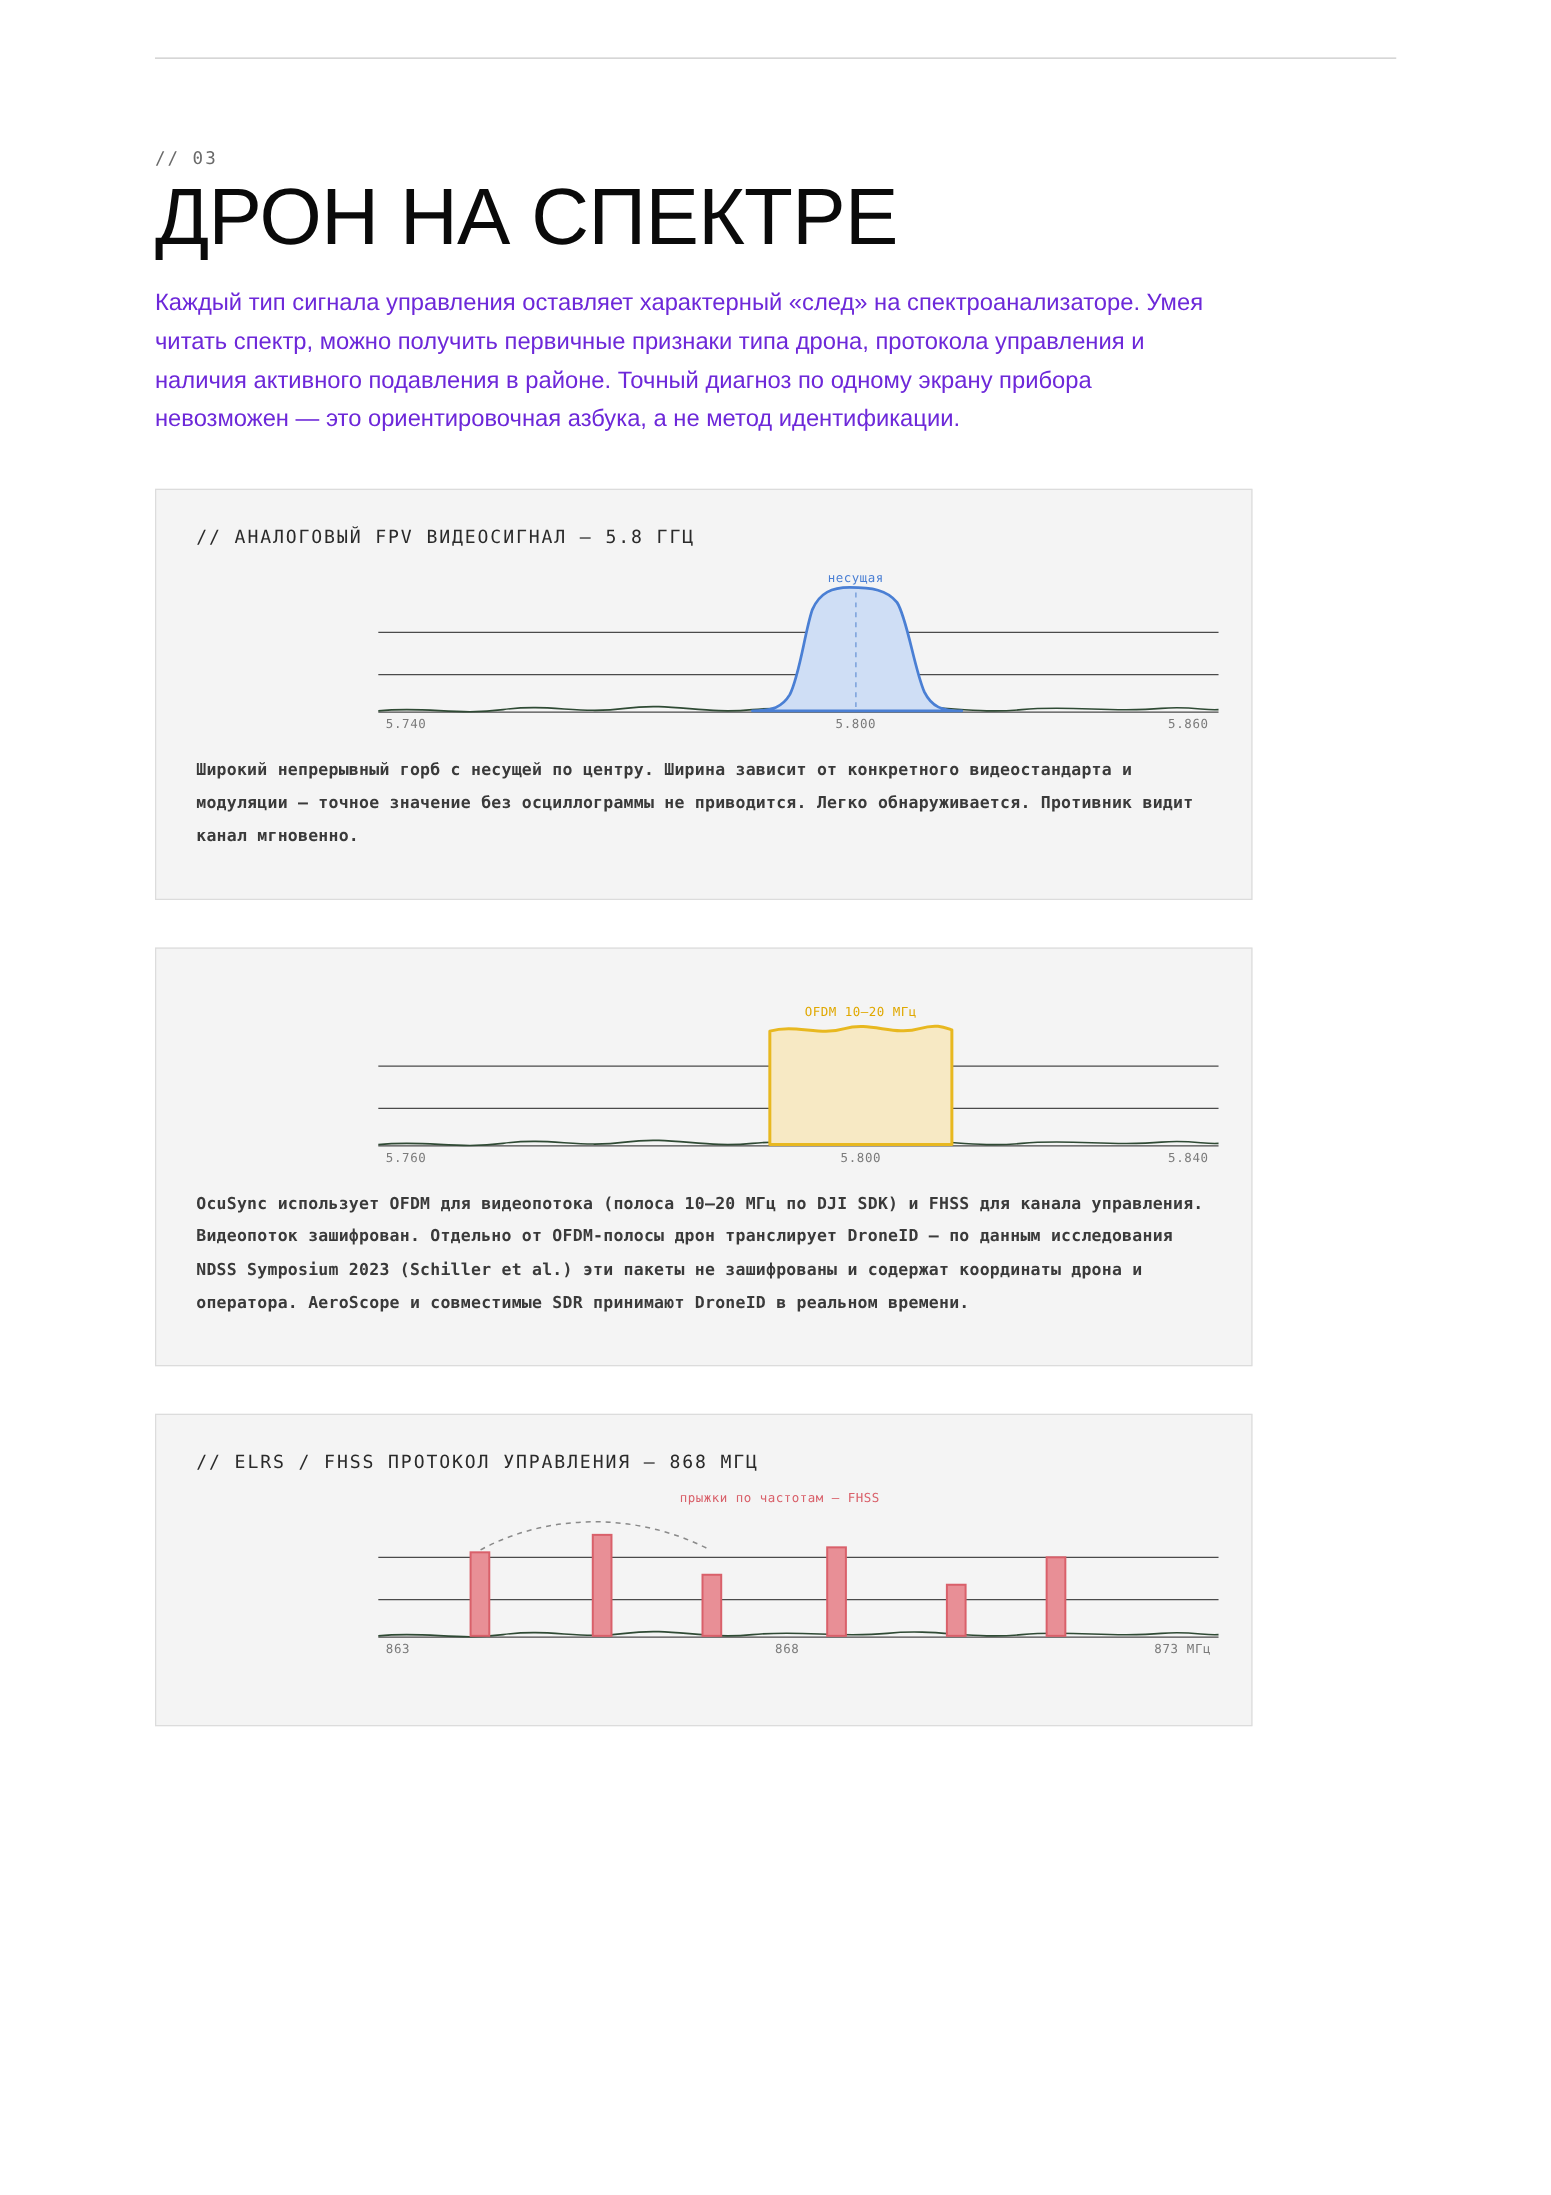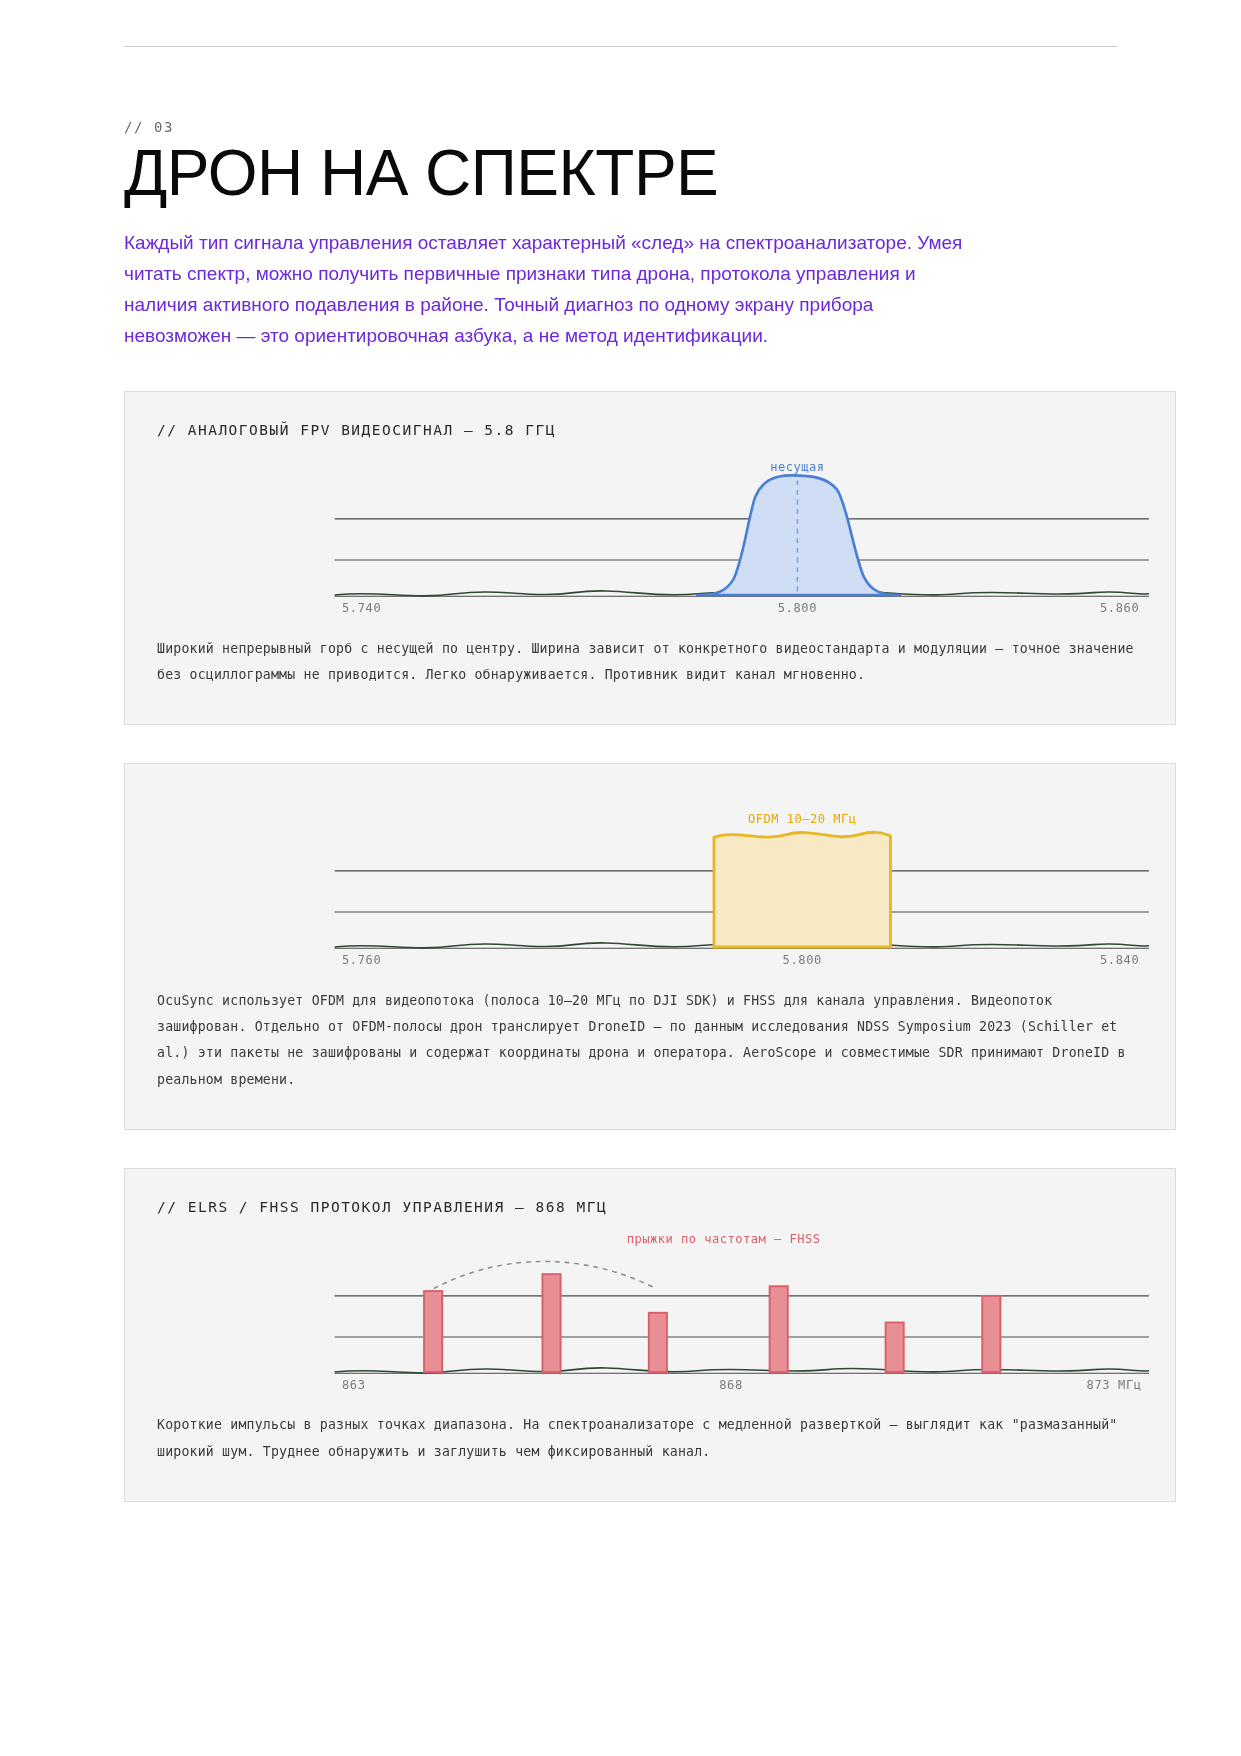--- a/index.html
+++ b/index.html
@@ -24,21 +24,21 @@
   }
 
   .top-rule {
     margin: 46px 124px 0 124px;
     border-top: 1px solid #c9c9c9;
     height: 0;
   }
 
   .content {
     margin: 16px 124px;
-    width: 1052px;
+    width: 878px;
   }
 
   .kicker {
     font-family: "DejaVu Sans Mono", "Liberation Mono", monospace;
     font-size: 14px;
     letter-spacing: 1.6px;
     color: #6a6a6a;
     margin-top: 72px;
     margin-bottom: 6px;
   }
@@ -92,20 +92,21 @@
     height: auto;
   }
 
   .card-desc {
     font-family: "DejaVu Sans Mono", "Liberation Mono", monospace;
     font-size: 13.2px;
     line-height: 2.0;
     letter-spacing: 0.2px;
     color: #3a3a3a;
     margin: 6px 0 0 6px;
+    font-weight: bold;
   }
 
   .tick-label {
     font-family: "DejaVu Sans Mono", "Liberation Mono", monospace;
     font-size: 10px;
     fill: #7b7b7b;
     letter-spacing: 0.5px;
   }
   .annot-label {
     font-family: "DejaVu Sans Mono", "Liberation Mono", monospace;
@@ -204,17 +205,16 @@
           <rect x="512" y="54" width="15" height="71" fill="#e88f96" stroke="#d9606a" stroke-width="1.6"></rect>
           <rect x="608" y="84" width="15" height="41" fill="#e88f96" stroke="#d9606a" stroke-width="1.6"></rect>
           <rect x="688" y="62" width="15" height="63" fill="#e88f96" stroke="#d9606a" stroke-width="1.6"></rect>
 
           <text class="tick-label" x="158" y="139">863</text>
           <text class="tick-label" x="480" y="139" text-anchor="middle">868</text>
           <text class="tick-label" x="820" y="139" text-anchor="end">873 МГц</text>
         </svg>
       </div>
 
-      <div class="card-desc">Короткие импульсы в разных точках диапазона. На спектроанализаторе с медленной разверткой — выглядит как "размазанный" широкий шум. Труднее обнаружить и заглушить чем фиксированный канал.</div>
     </div>
 
   </div>
 </div>
 
 </body></html>

